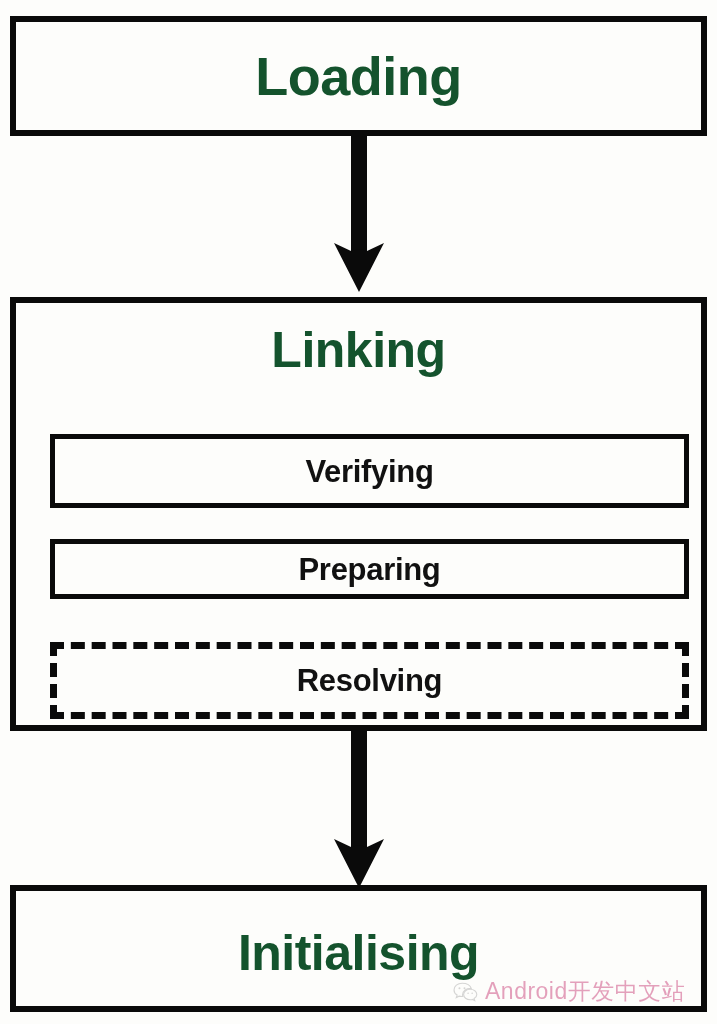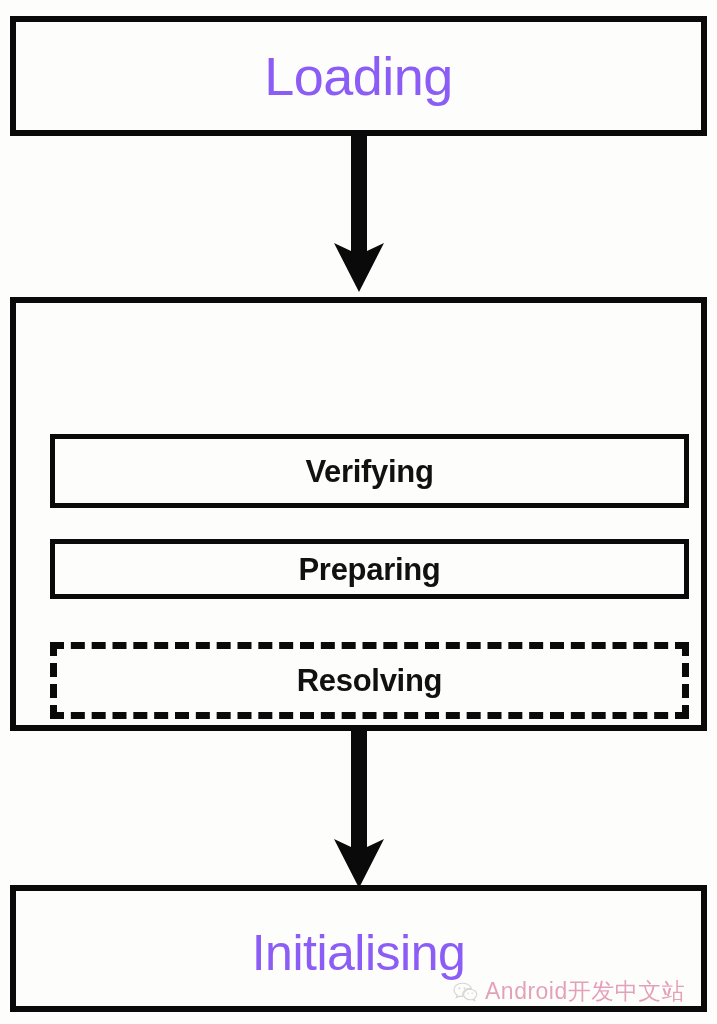--- a/index.html
+++ b/index.html
@@ -22,22 +22,22 @@
   .node {
     position: absolute;
     box-sizing: border-box;
     background: #fdfdfb;
     border: 6px solid #0a0a0a;
     display: flex;
     justify-content: center;
   }
   .node > .label {
     display: block;
-    color: #8b5cf6;
-    font-weight: 400;
+    color: #14532d;
+    font-weight: 700;
     letter-spacing: -0.5px;
     line-height: 1;
     white-space: nowrap;
   }
 
   
   #loading-box {
     left: 10px;
     top: 16px;
     width: 697px;
@@ -149,20 +149,21 @@
   </div>
 
   <svg class="arrow" width="717" height="1024" viewBox="0 0 717 1024" aria-hidden="true">
 
     <rect x="351" y="136" width="16" height="118" fill="#0a0a0a"></rect>
 
     <polygon points="359,292 334,243 351,251 359,249 367,251 384,243" fill="#0a0a0a"></polygon>
   </svg>
 
   <div class="node" id="linking-box">
+    <span class="label" id="linking-title">Linking</span>
 
     <div class="subnode" id="verifying-box">
       <span class="label">Verifying</span>
     </div>
 
     <div class="subnode" id="preparing-box">
       <span class="label">Preparing</span>
     </div>
 
     <div class="subnode" id="resolving-box">

